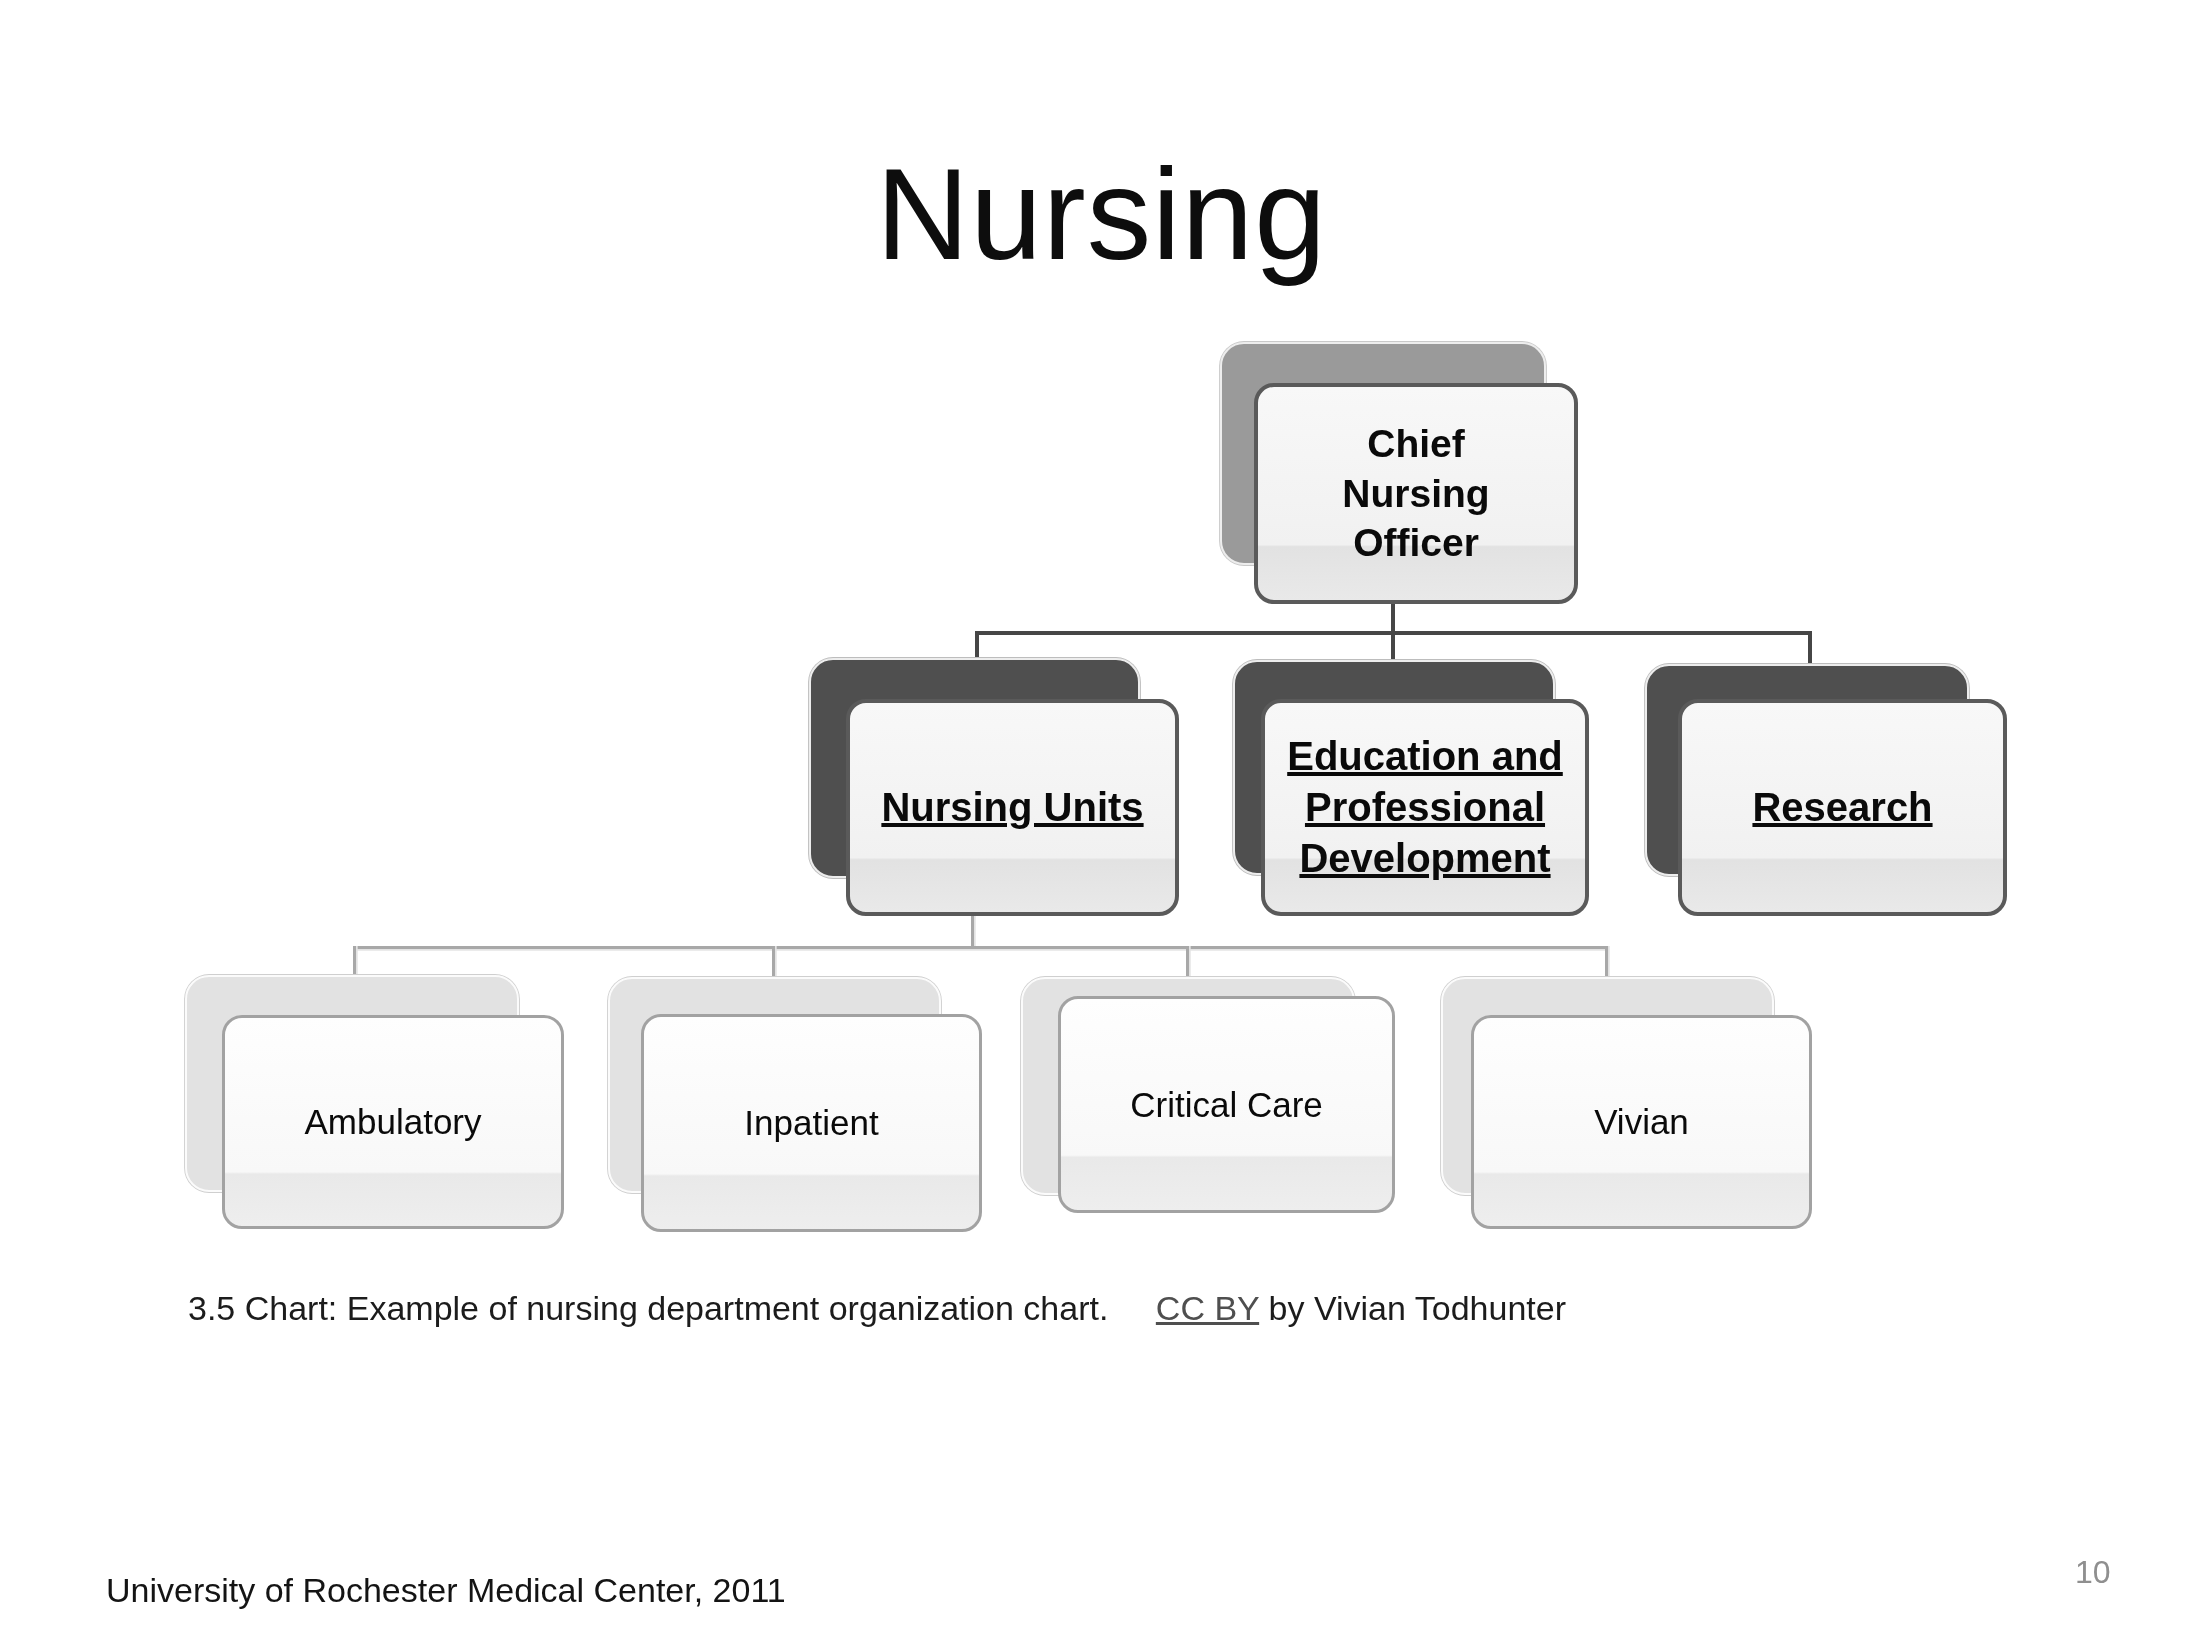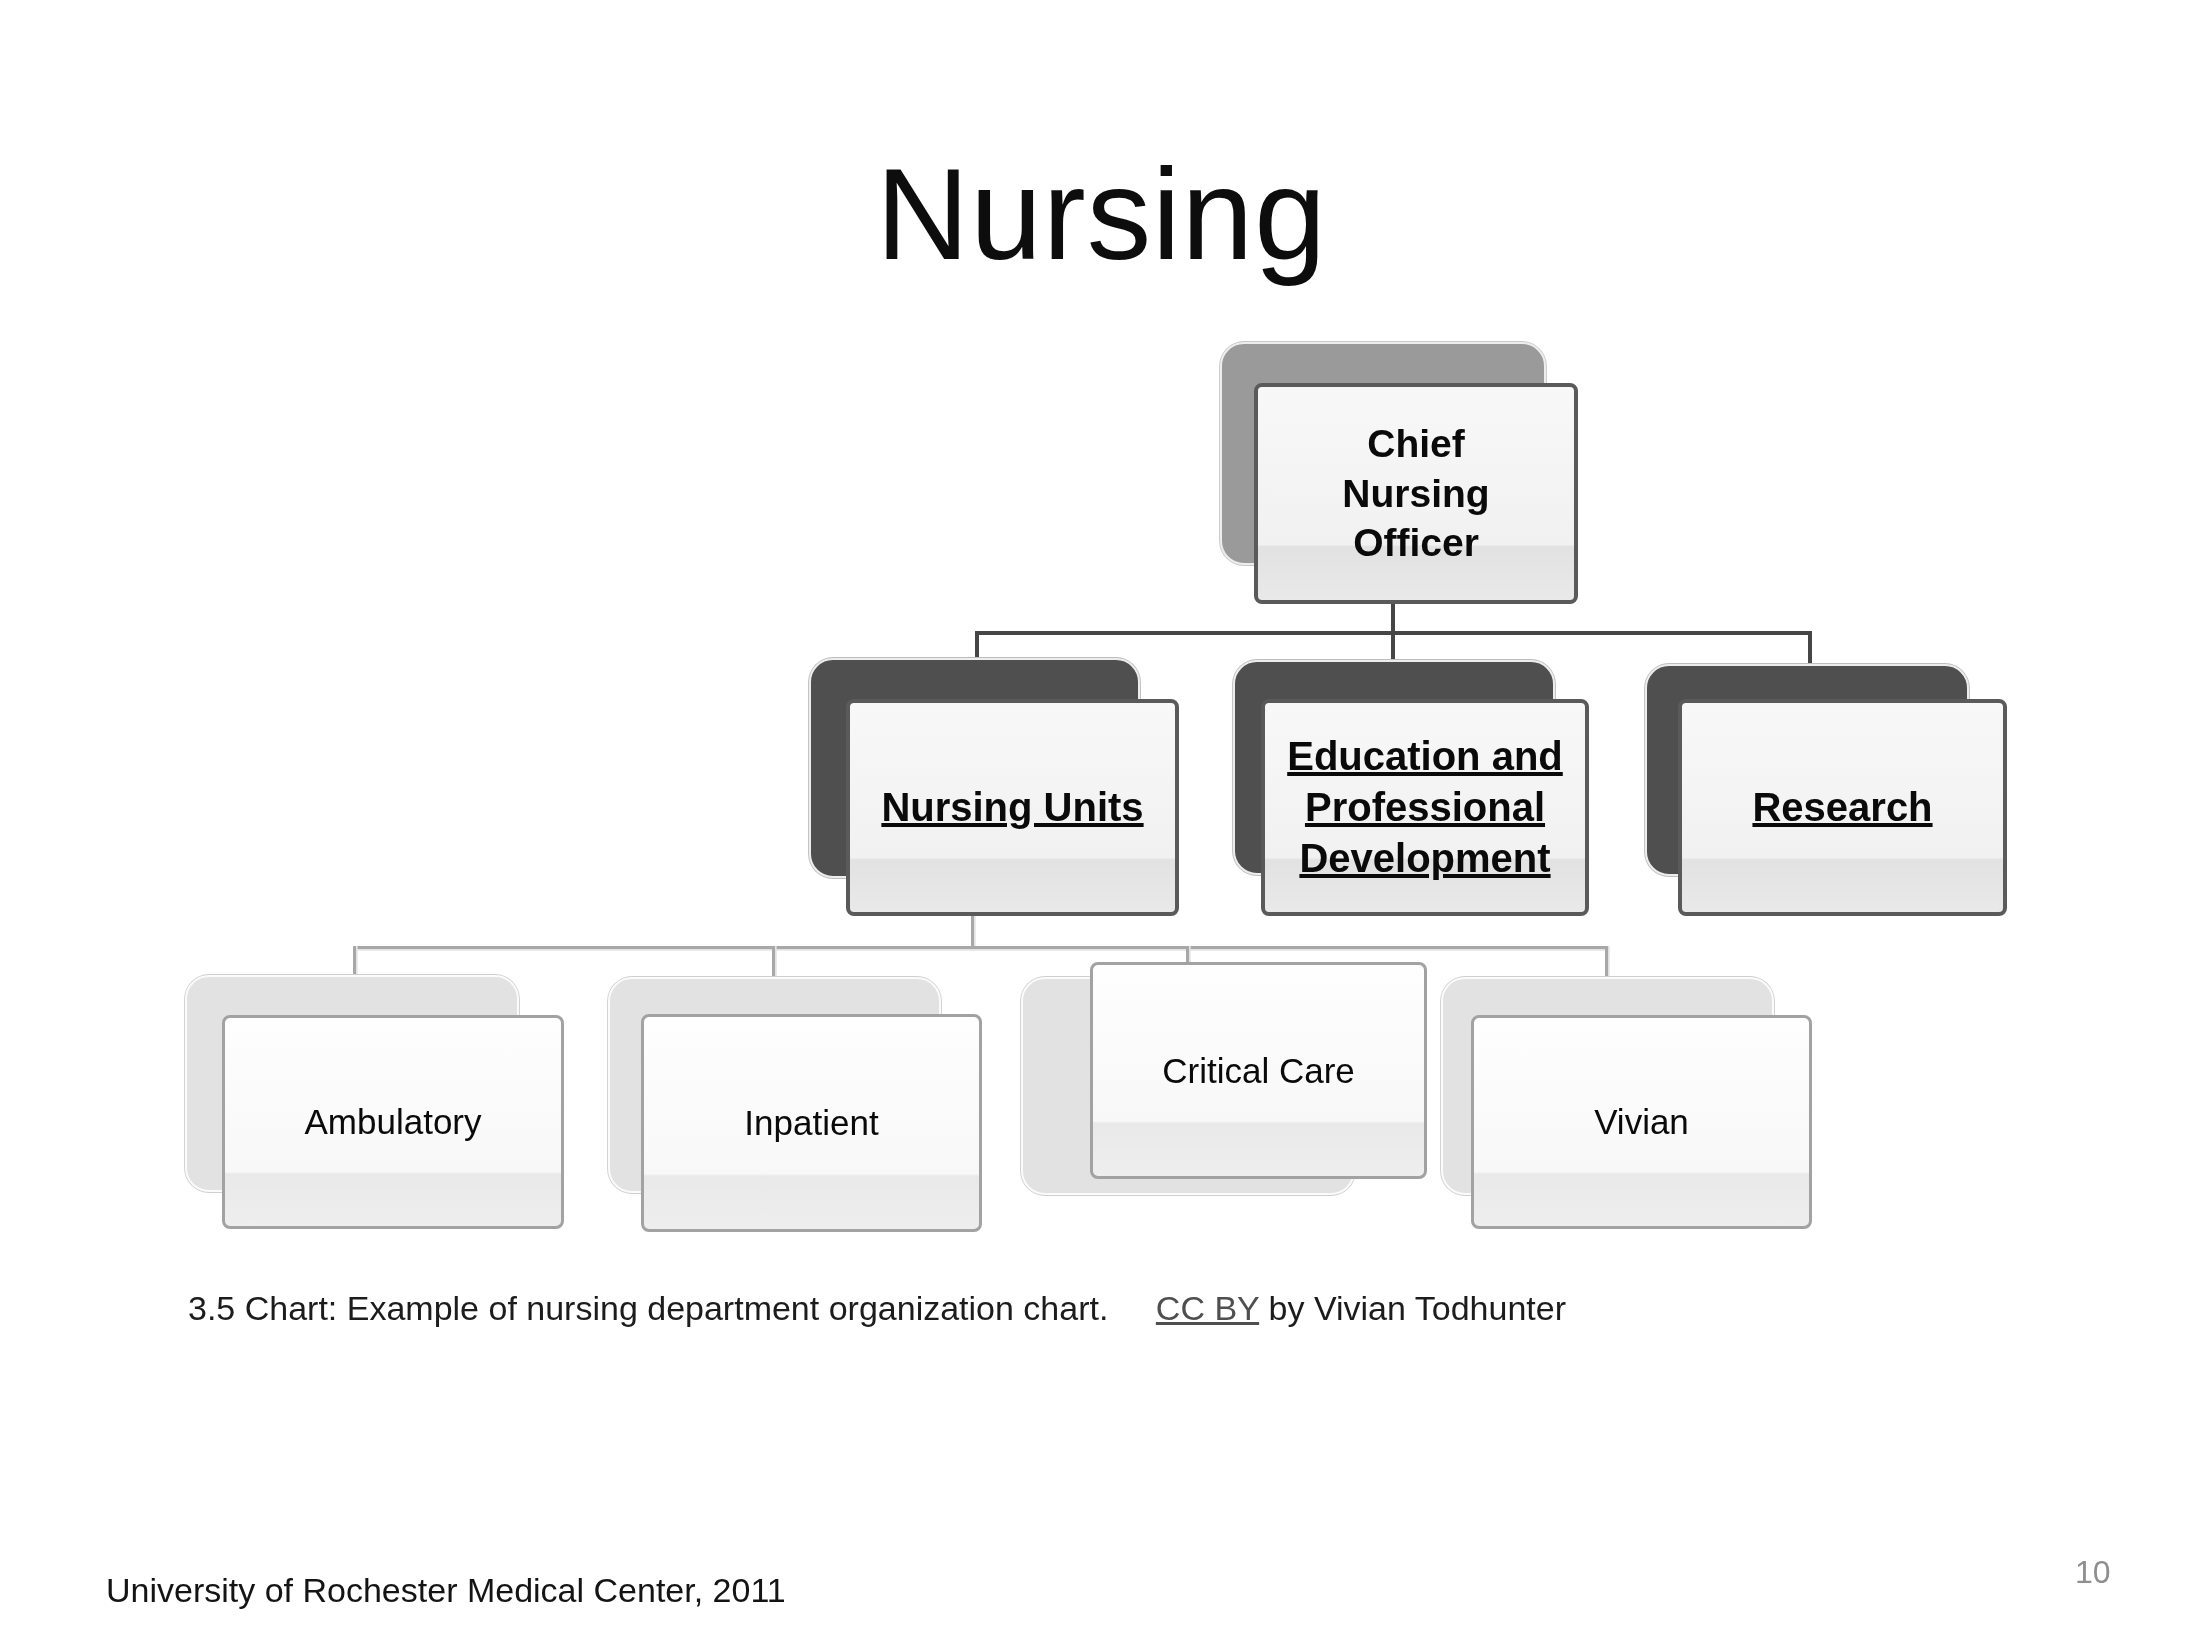--- a/index.html
+++ b/index.html
@@ -12,21 +12,21 @@
   #title{
     left:0;top:140px;width:2203px;text-align:center;
     font-size:129px;line-height:1.15;font-weight:400;color:#0d0d0d;letter-spacing:0.9px;
   }
   
   .back{position:absolute;border-radius:24px;}
   .back.l1{background:#9a9a9a;border:2.6px solid #ededed;box-shadow:0 0 0 0.9px #c9c9c9;}
   .back.l2{background:#4f4f4f;border:2.6px solid #ededed;box-shadow:0 0 0 0.9px #bdbdbd;}
   .back.l3{background:#e2e2e2;border:2.6px solid #fbfbfb;box-shadow:0 0 0 0.9px #cfcfcf;}
   .front{
-    position:absolute;border-radius:8px;display:flex;align-items:center;justify-content:center;
+    position:absolute;border-radius:20px;display:flex;align-items:center;justify-content:center;
     text-align:center;white-space:pre-line;
   }
   .front.l12{
     background:linear-gradient(#f8f8f8 0%,#f1f1f1 74%,#e2e2e2 75%,#e9e9e9 100%);
     border:4.3px solid #5a5a5a;
   }
   .front.l3{
     background:linear-gradient(#fefefe 0%,#f8f8f8 74%,#e9e9e9 75%,#eeeeee 100%);
     border:3.4px solid #a2a2a2;
   }
@@ -92,21 +92,21 @@
     <div class="front l3 lbl3" style="left:222px;top:1015px;width:336px;height:208px;">Ambulatory</div>
   </div>
 
   <div>
     <div class="back l3" style="left:608px;top:977px;width:329px;height:212px;"></div>
     <div class="front l3 lbl3" style="left:641px;top:1014px;width:335px;height:212px;">Inpatient</div>
   </div>
 
   <div>
     <div class="back l3" style="left:1021px;top:977px;width:330px;height:214px;"></div>
-    <div class="front l3 lbl3" style="left:1058px;top:962px;width:331px;height:211px;margin-left:32px;">Critical Care</div>
+    <div class="front l3 lbl3" style="left:1058px;top:996px;width:331px;height:211px;">Critical Care</div>
   </div>
 
   <div>
     <div class="back l3" style="left:1441px;top:977px;width:329px;height:214px;"></div>
     <div class="front l3 lbl3" style="left:1471px;top:1015px;width:335px;height:208px;">Vivian</div>
   </div>
 
 </div>
 
 <div class="abs" id="caption"><span>3.5 Chart: Example of nursing department organization chart. </span><a>CC BY</a><span> by Vivian Todhunter</span></div>

